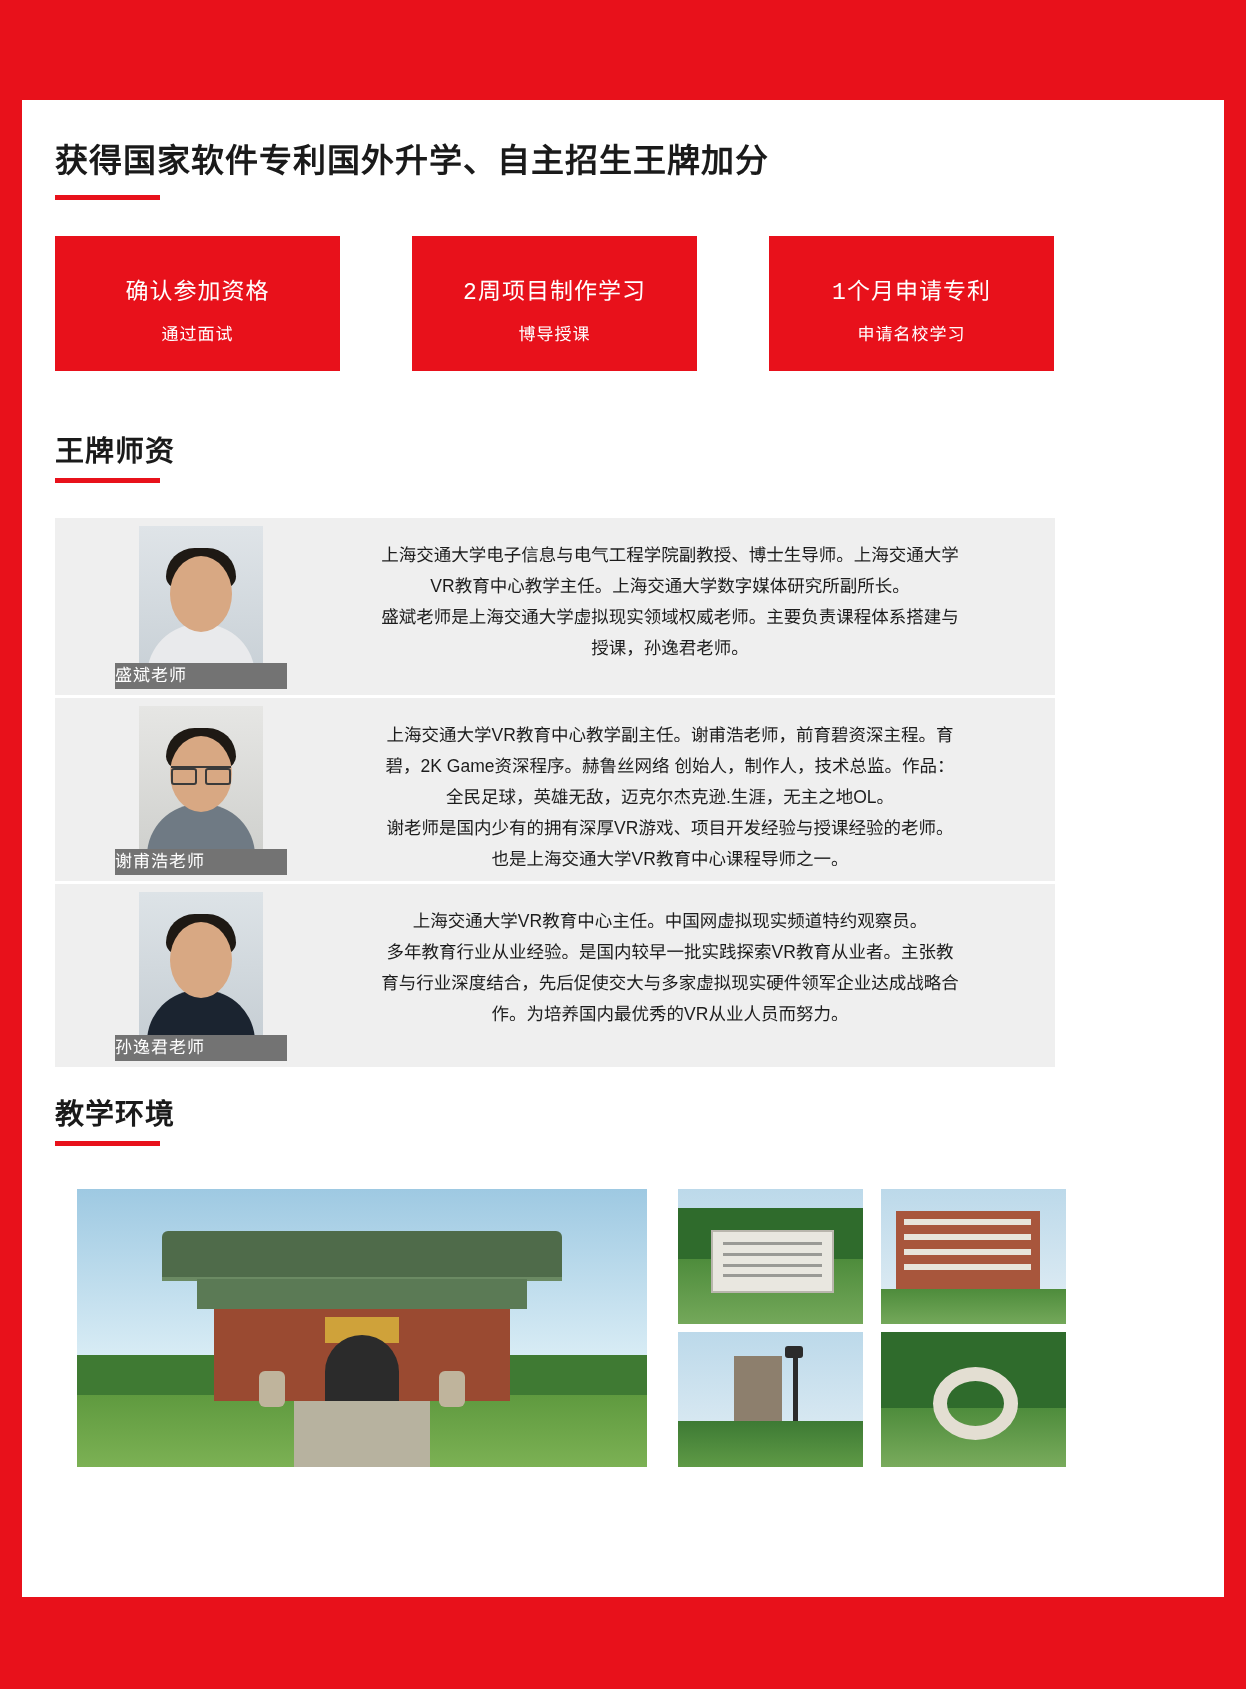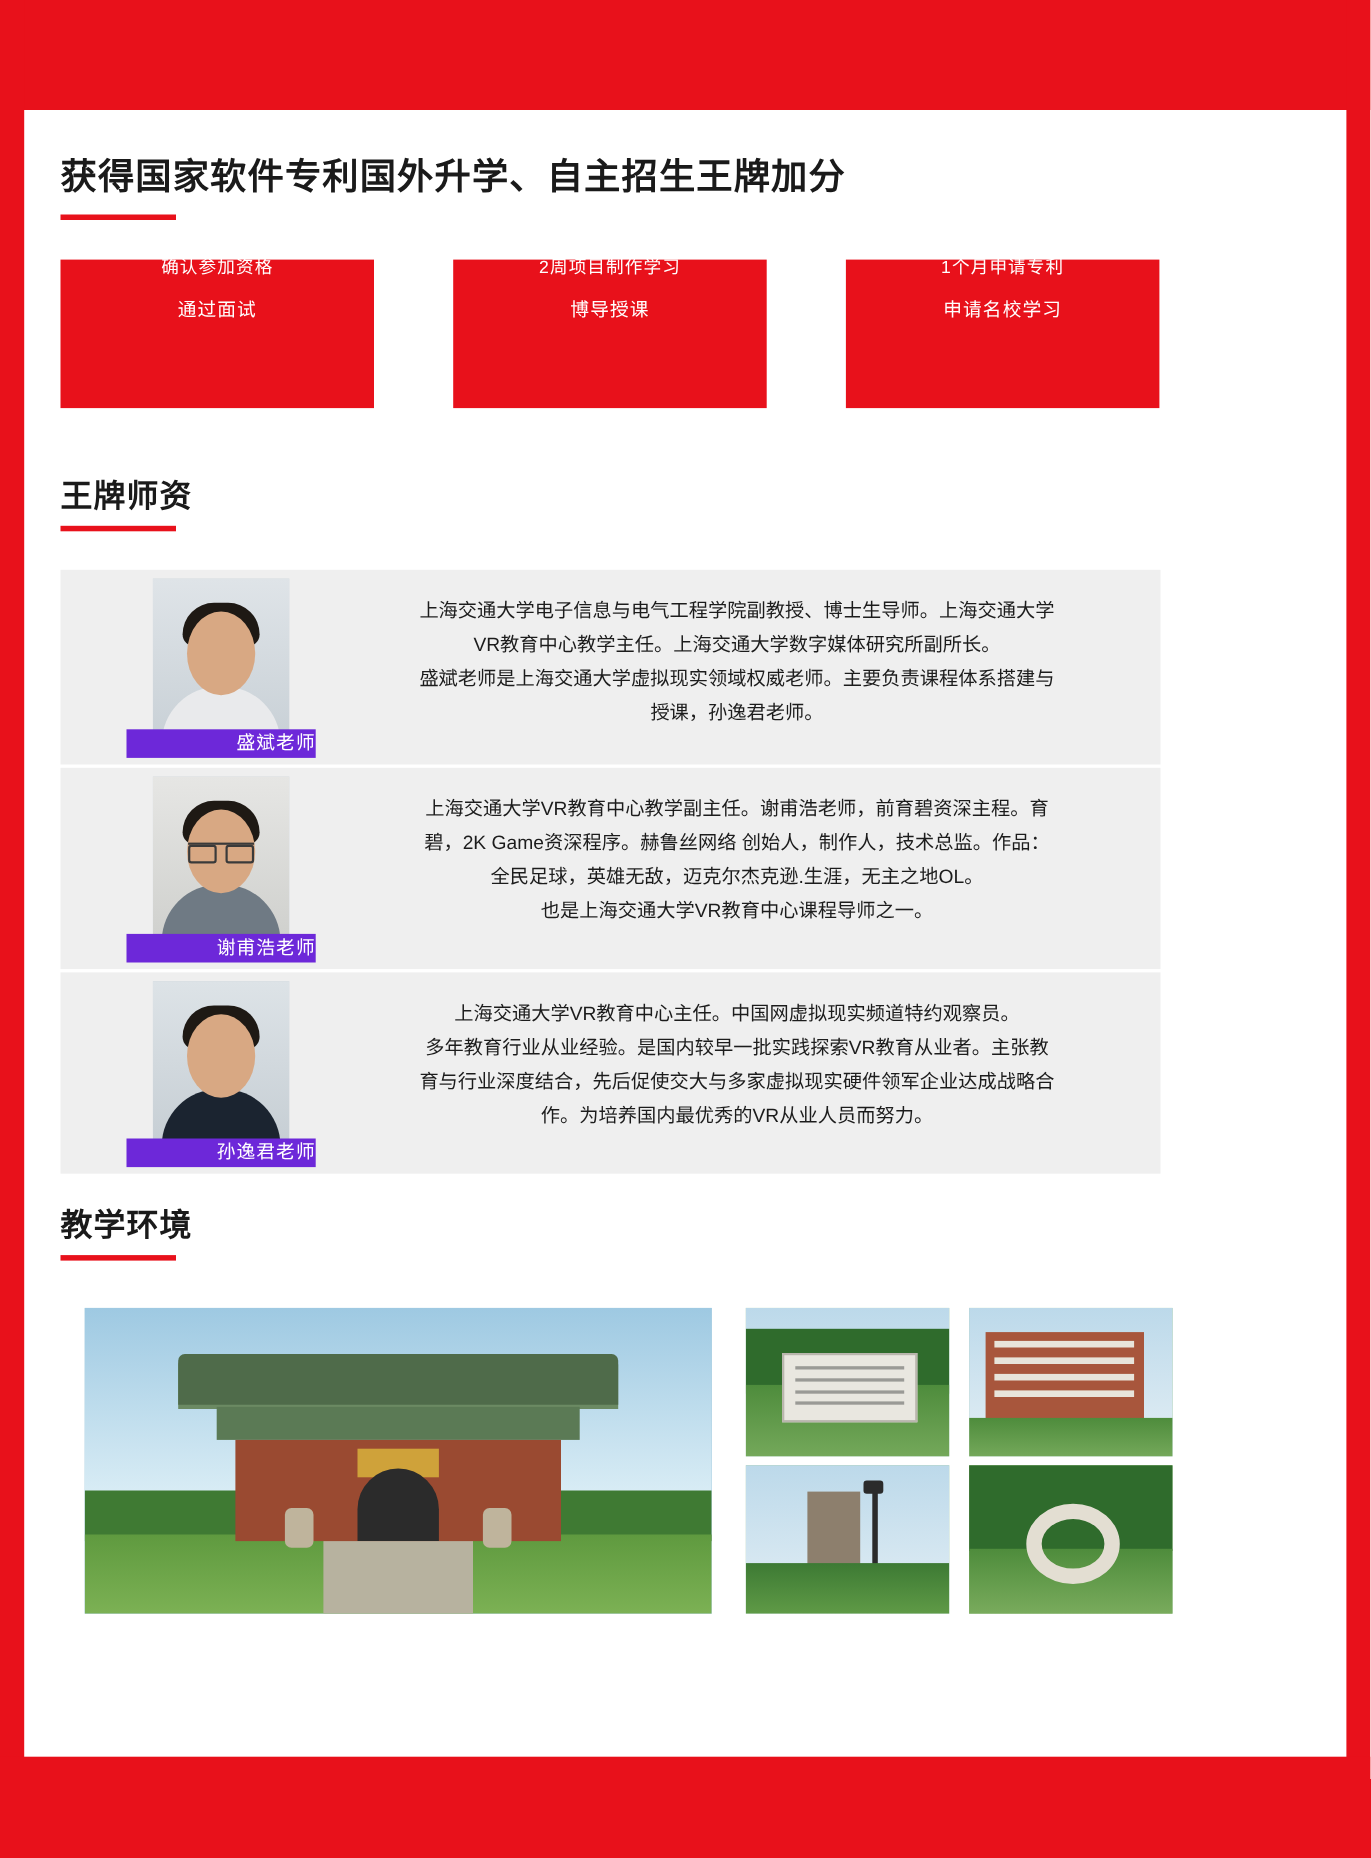--- a/index.html
+++ b/index.html
@@ -89,23 +89,25 @@
     height: 135px;
     background: #e8111b;
     color: #ffffff;
     text-align: center;
     box-sizing: border-box;
   }
   .step-box.b1 { left: 0; }
   .step-box.b2 { left: 357px; }
   .step-box.b3 { left: 714px; }
   .step-title {
-    font-size: 16px;
+    font-size: 23px;
     line-height: 1;
+    padding-top: 46px;
     letter-spacing: 1px;
+    font-family: Liberation Mono, monospace;
   }
   .step-sub {
     font-size: 17px;
     line-height: 1;
     padding-top: 21px;
     letter-spacing: 1px;
   }
 
   
   .section-title {
@@ -218,24 +220,24 @@
   .p-glasses::before { left: 0; }
   .p-glasses::after { right: 0; }
 
   .name-tag {
     position: absolute;
     left: 60px;
     bottom: 6px;
     width: 172px;
     height: 26px;
     line-height: 26px;
-    background: #6d28d9;
+    background: #737373;
     color: #ffffff;
     font-size: 17px;
-    text-align: right;
+    text-align: left;
     letter-spacing: 1px;
   }
   .bio {
     flex: 1 1 auto;
     padding: 22px 26px 0 16px;
     font-size: 17.5px;
     line-height: 31px;
     color: #1c1c1c;
     box-sizing: border-box;
     text-align: center;
@@ -357,20 +359,21 @@
             <div class="p-hair"></div>
             <div class="p-head"></div>
             <div class="p-glasses"></div>
           </div>
           <div class="name-tag">谢甫浩老师</div>
         </div>
         <div class="bio">
           <p>上海交通大学VR教育中心教学副主任。谢甫浩老师，前育碧资深主程。育</p>
           <p>碧，2K Game资深程序。赫鲁丝网络 创始人，制作人，技术总监。作品：</p>
           <p>全民足球，英雄无敌，迈克尔杰克逊.生涯，无主之地OL。</p>
+          <p>谢老师是国内少有的拥有深厚VR游戏、项目开发经验与授课经验的老师。</p>
           <p>也是上海交通大学VR教育中心课程导师之一。</p>
         </div>
       </div>
 
       <div class="teacher-row r3">
         <div class="photo-wrap">
           <div class="photo p3">
             <div class="p-bg"></div>
             <div class="p-body"></div>
             <div class="p-hair"></div>

